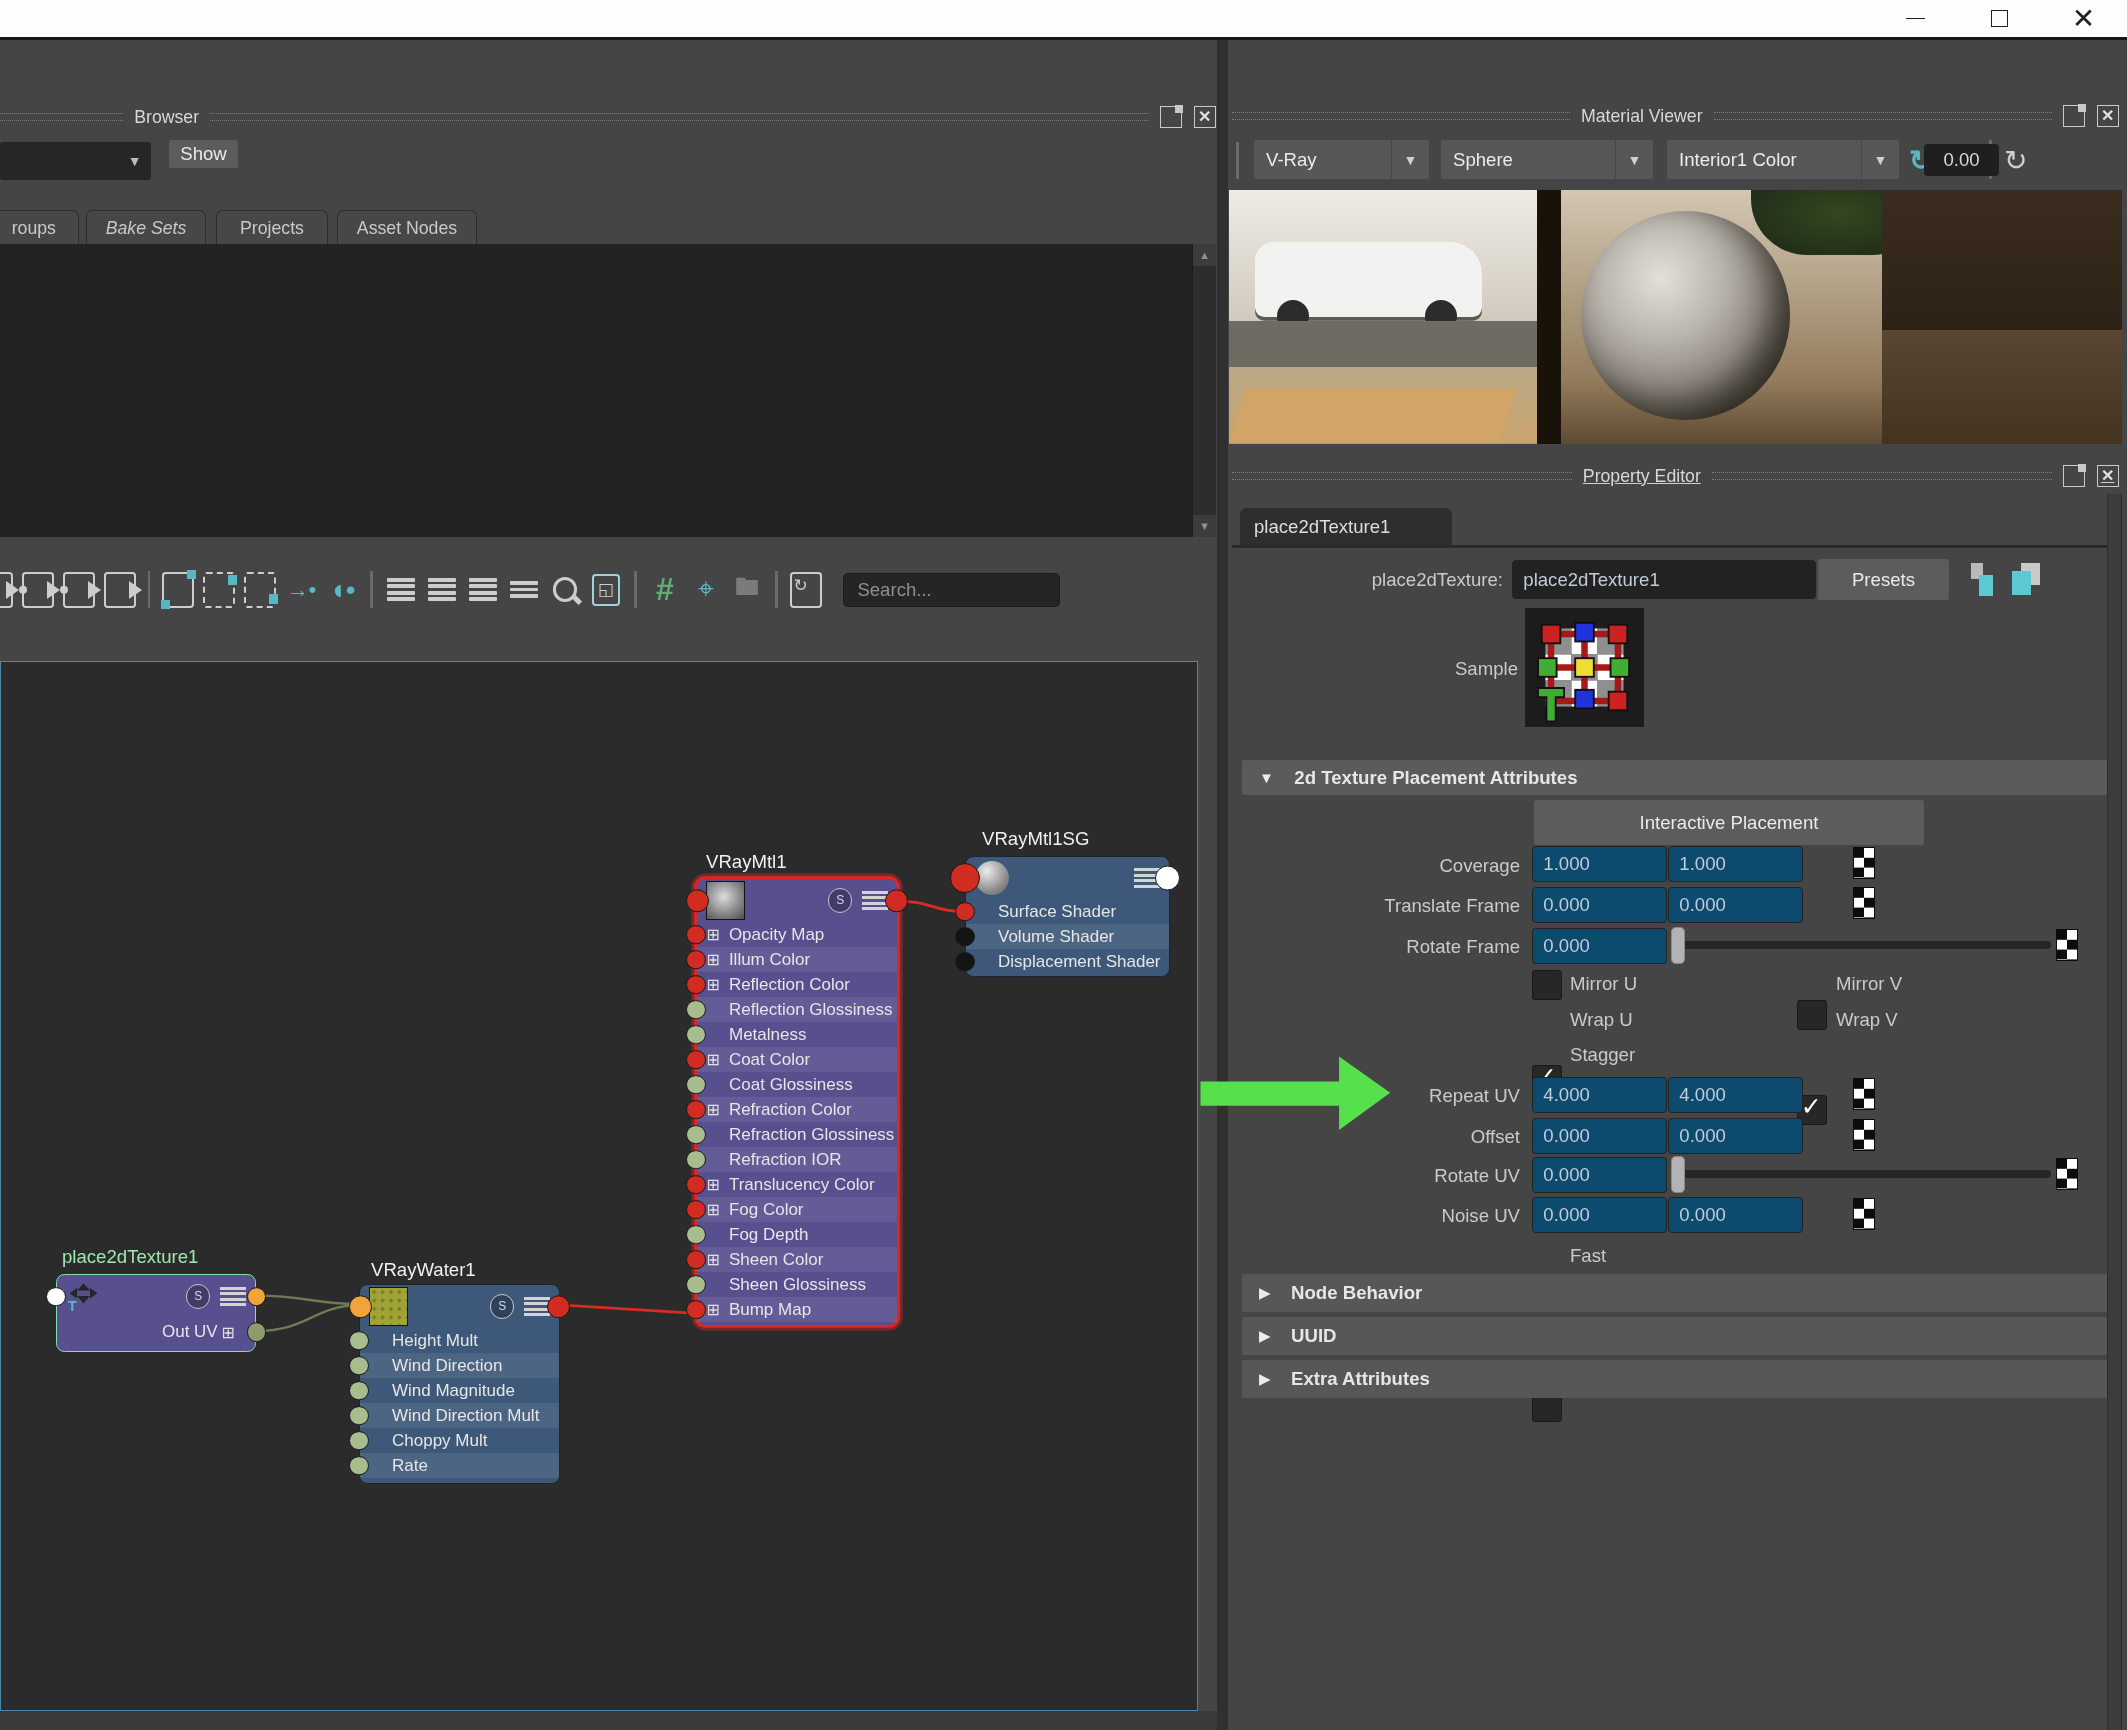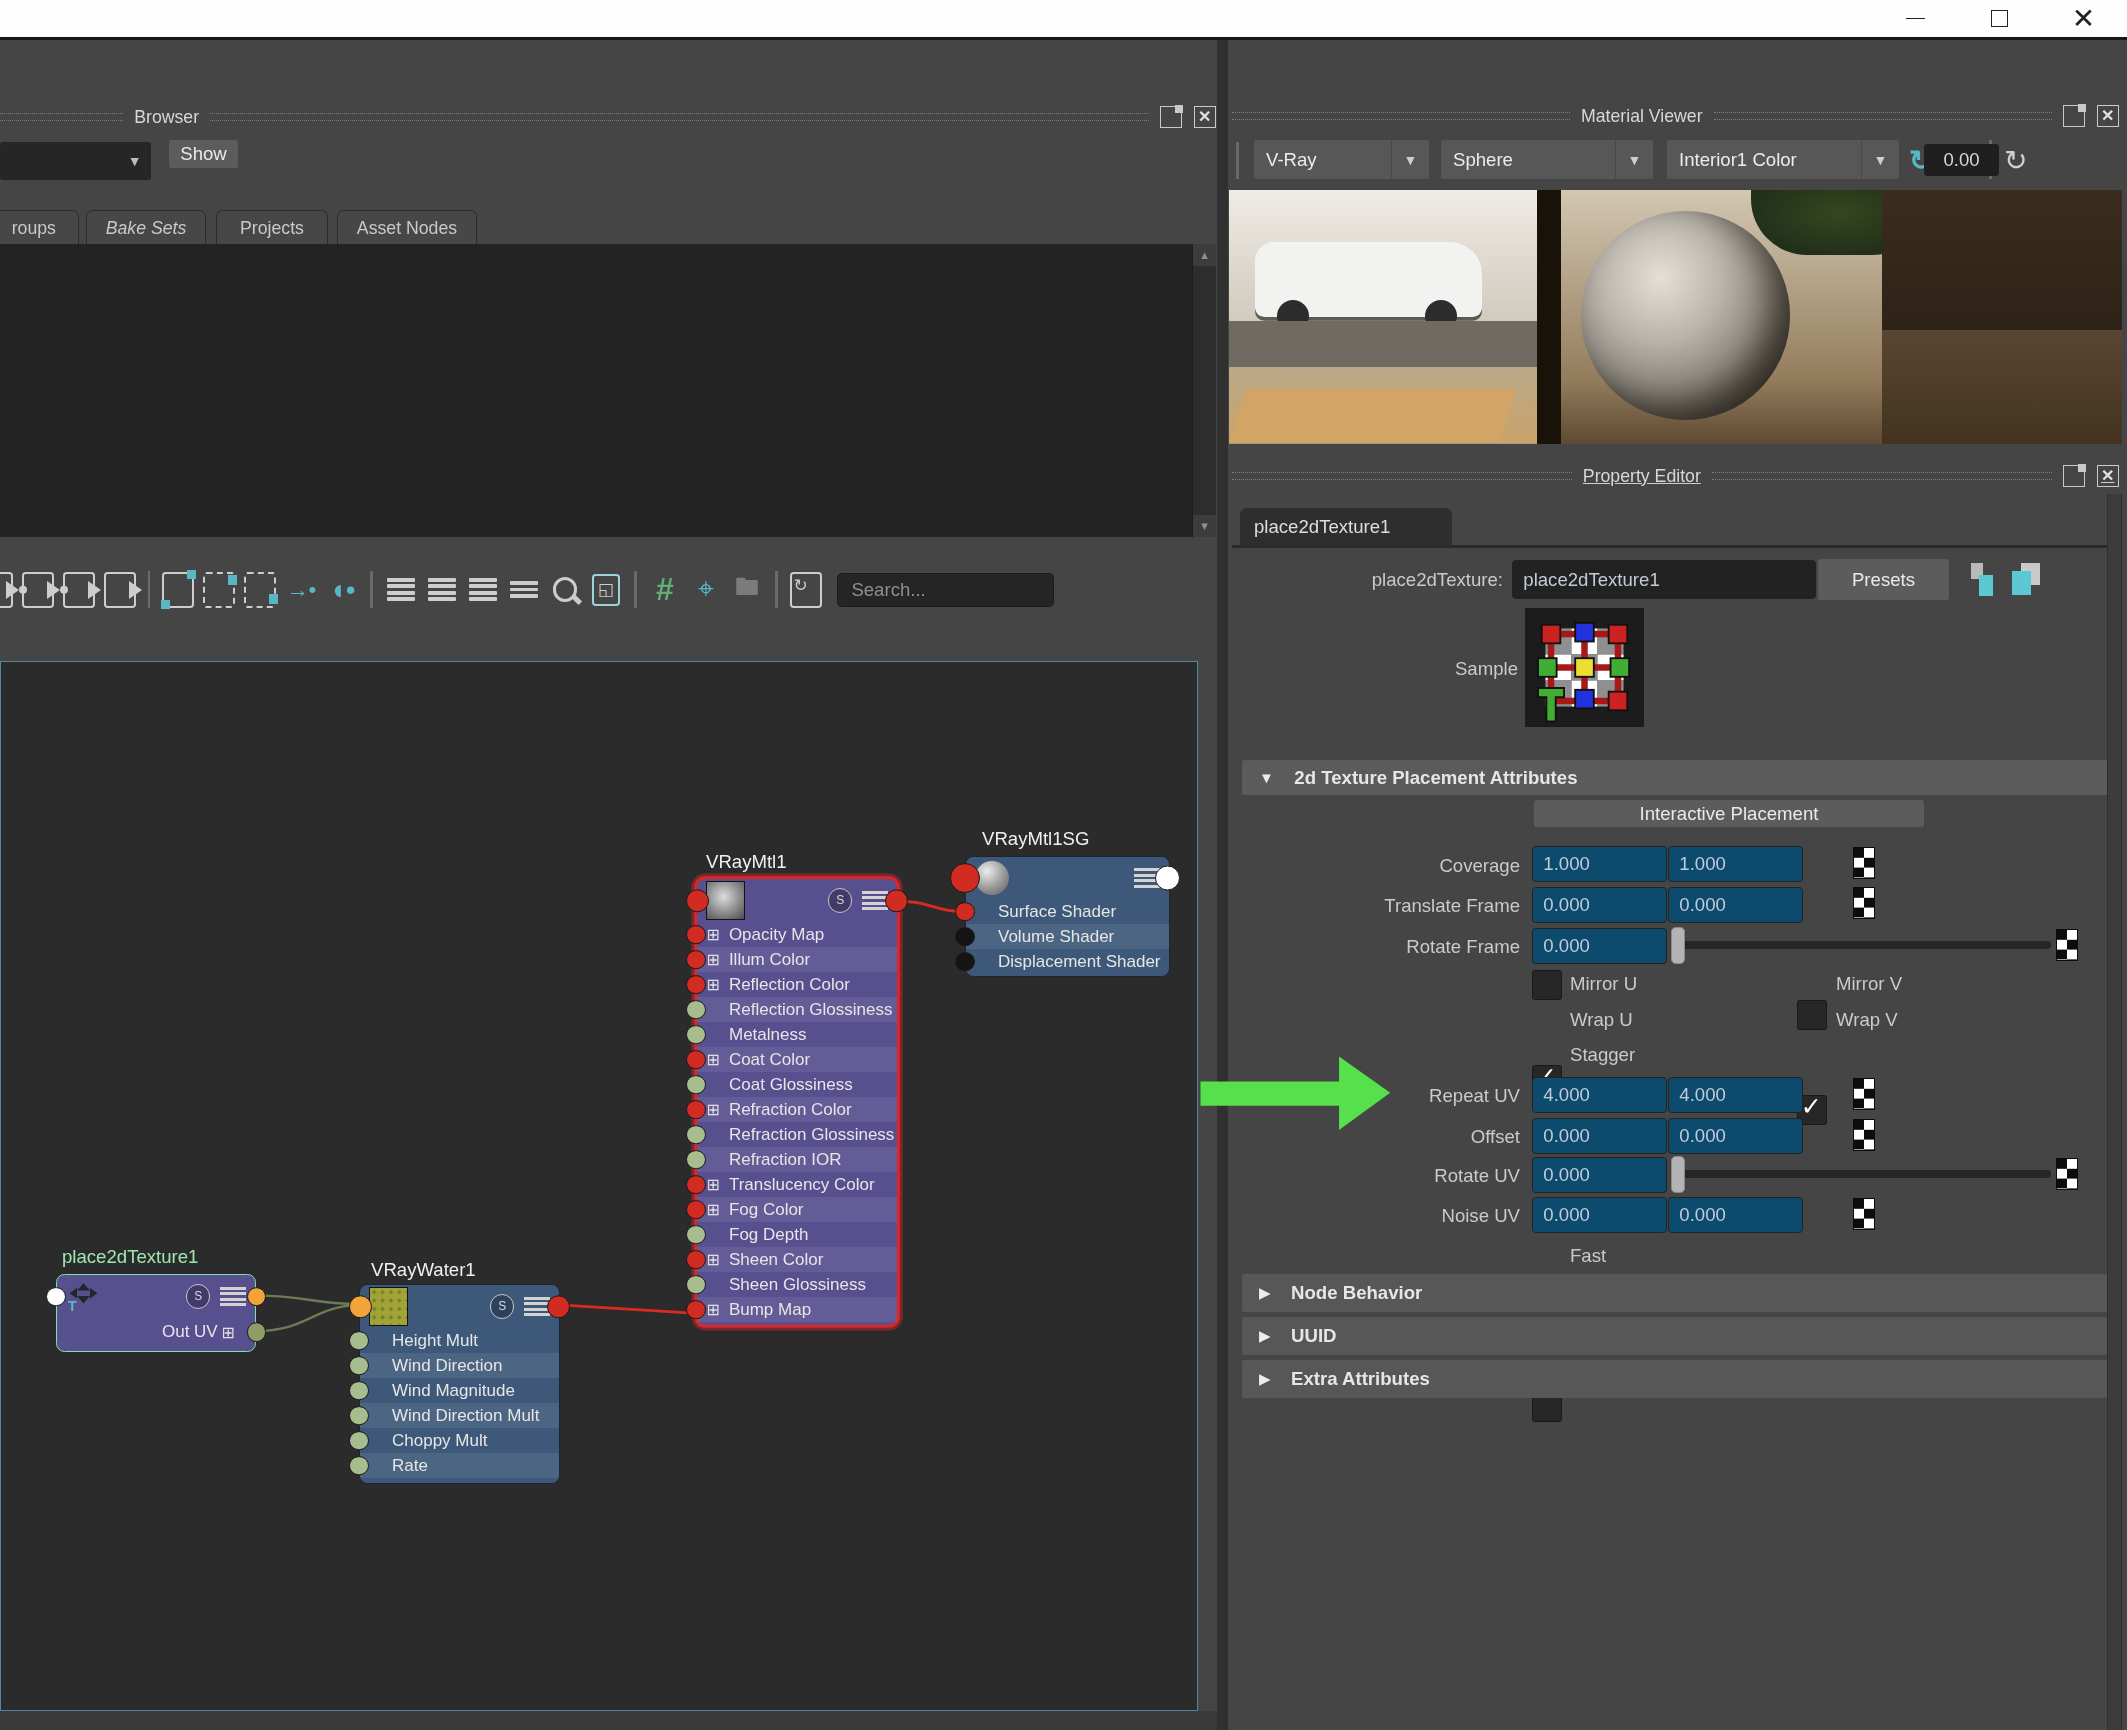--- a/index.html
+++ b/index.html
@@ -228,21 +228,21 @@
       </div>
     <div class="ticon" style="opacity:.45;">
         <span style="color:#bdbdbd;font-size:24px;">🖿</span>
       </div>
     <div class="tsep"></div>
     <div class="ticon">
         <div class="box">
           <span style="position:absolute;left:1.9px;top:1.9px;color:#cdcdcd;font-size:17px;">↻</span>
         </div>
       </div>
-    <div class="searchbox" style="width:192px;height:32px;margin-left:11px;">
+    <div class="searchbox" style="width:192px;height:32px;margin-left:17px;">
       <input type="text" placeholder="Search..." style="">
     </div>
   </div>
 
 
   <div class="abs graph" style="left:0;top:661px;width:1196px;height:1048px;"></div>
   <div class="abs" style="left:0;top:1711px;width:1217px;height:19.6px;background:#3a3a3a;"></div>
 
   <svg class="abs" style="left:0;top:0;pointer-events:none;z-index:2;" width="2127" height="1730" viewBox="0 0 2282 1856">
     <path d="M274,1390 C330,1390 335,1399 384,1399" stroke="#6c7c54" stroke-width="2.5" fill="none"></path>
@@ -533,21 +533,21 @@
         <rect x="92" y="54" width="20" height="20" fill="#3fae33"></rect>
       <rect x="54" y="54" width="20" height="20" fill="#eedd33"></rect>
       <path d="M14,86 h28 v10 h-9 v26 h-10 v-26 h-9 z" fill="#3fae33"></path>
     </g>
   </svg>
 
   <div class="abs secbar" style="left:1242px;top:760px;width:858px;height:35px;background:#5b5b5b;">
     <span class="tri">▼</span>
     <span class="st">2d Texture Placement Attributes</span>
   </div>
-  <div class="abs btn" style="left:1534px;top:800px;width:390px;height:27px;font-size:18.6px;text-align:center;">Interactive Placement</div>
+  <div class="abs btn" style="left:1534px;top:800px;width:390px;height:45px;font-size:18.6px;text-align:center;">Interactive Placement</div>
 
   <div class="abs pe-label" style="left:1240px;top:855px;width:280px;">Coverage</div>
   <div class="abs field" style="left:1532px;top:846px;width:123px;height:34px;">1.000</div>
   <div class="abs field" style="left:1668px;top:846px;width:123px;height:34px;">1.000</div>
   <div class="abs checker" style="left:1853px;top:847px;"></div>
 
   <div class="abs pe-label" style="left:1240px;top:895px;width:280px;">Translate Frame</div>
   <div class="abs field" style="left:1532px;top:887px;width:123px;height:34px;">0.000</div>
   <div class="abs field" style="left:1668px;top:887px;width:123px;height:34px;">0.000</div>
   <div class="abs checker" style="left:1853px;top:887px;"></div>

